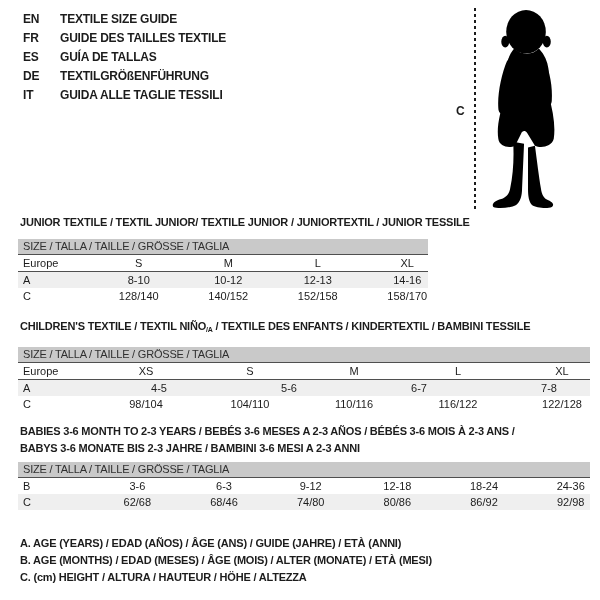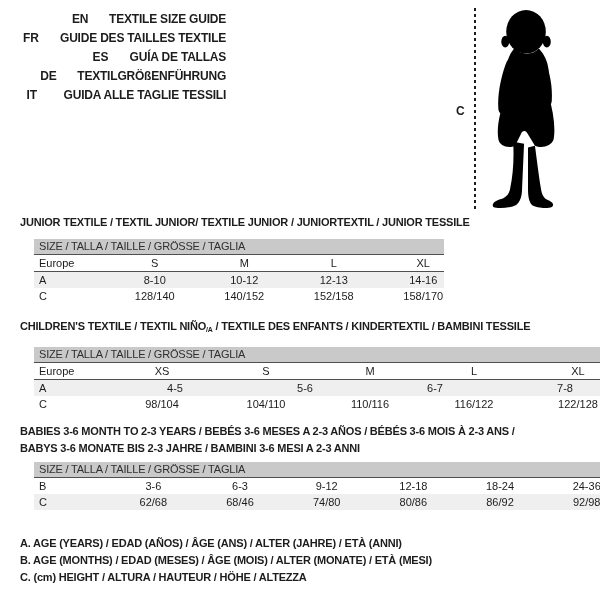--- a/index.html
+++ b/index.html
@@ -9,21 +9,21 @@
     width: 600px;
     height: 600px;
     background: #ffffff;
     font-family: "Liberation Sans", sans-serif;
     color: #1c1c1c;
     overflow: hidden;
   }
 
   
   .lang-block { position: absolute; left: 23px; top: 10px; }
-  .lang-row { display: flex; height: 19px; line-height: 19px; justify-content: flex-end; }
+  .lang-row { display: flex; height: 19px; line-height: 19px; }
   .lang-code { width: 37px; font-weight: bold; font-size: 12px; letter-spacing: -0.2px; }
   .lang-text { font-weight: bold; font-size: 12px; letter-spacing: -0.2px; white-space: nowrap; }
 
   
   .dashed-line {
     position: absolute; left: 474px; top: 8px; width: 2px; height: 202px;
     background: repeating-linear-gradient(to bottom, #1c1c1c 0 3px, transparent 3px 6px);
   }
   .c-label {
     position: absolute; left: 456px; top: 104px;
@@ -34,21 +34,21 @@
   
   .t-title {
     position: absolute; left: 20px;
     font-weight: bold; font-size: 11px; letter-spacing: -0.2px;
     white-space: nowrap; color: #1c1c1c;
   }
   .t-title .subbed { font-size: 7px; vertical-align: -2px; }
   .t-title.two-line { line-height: 17px; }
 
   
-  .tbl { position: absolute; left: 34px; font-size: 11px; color: #1c1c1c; }
+  .tbl { position: absolute; left: 18px; font-size: 11px; color: #1c1c1c; }
   .size-bar {
     background: #c9c9c9;
     border-bottom: 1px solid #4f4f4f;
     height: 16px; line-height: 15px;
     padding-left: 5px;
     color: #2f2f2f;
     letter-spacing: -0.2px;
   }
   .trow { display: flex; height: 16px; line-height: 16px; gap: 48px; }
   .trow.underlined { border-bottom: 1px solid #4f4f4f; height: 17px; }
@@ -181,18 +181,18 @@
       <span class="cell">62/68</span>
       <span class="cell">68/46</span>
       <span class="cell">74/80</span>
       <span class="cell">80/86</span>
       <span class="cell">86/92</span>
       <span class="cell">92/98</span>
     </div>
   </div>
 
   <div class="footnotes">
-    <div class="footnote">A. AGE (YEARS) / EDAD (AÑOS) / ÂGE (ANS) / ALTER (JAHRE) / ETÀ (ANNI)</div>
+    <div class="footnote">A. AGE (YEARS) / EDAD (AÑOS) / ÂGE (ANS) / GUIDE (JAHRE) / ETÀ (ANNI)</div>
     <div class="footnote">B. AGE (MONTHS) / EDAD (MESES) / ÂGE (MOIS) / ALTER (MONATE) / ETÀ (MESI)</div>
     <div class="footnote">C. (cm) HEIGHT / ALTURA / HAUTEUR / HÖHE / ALTEZZA</div>
   </div>
 
 </div>
 
 </body></html>

